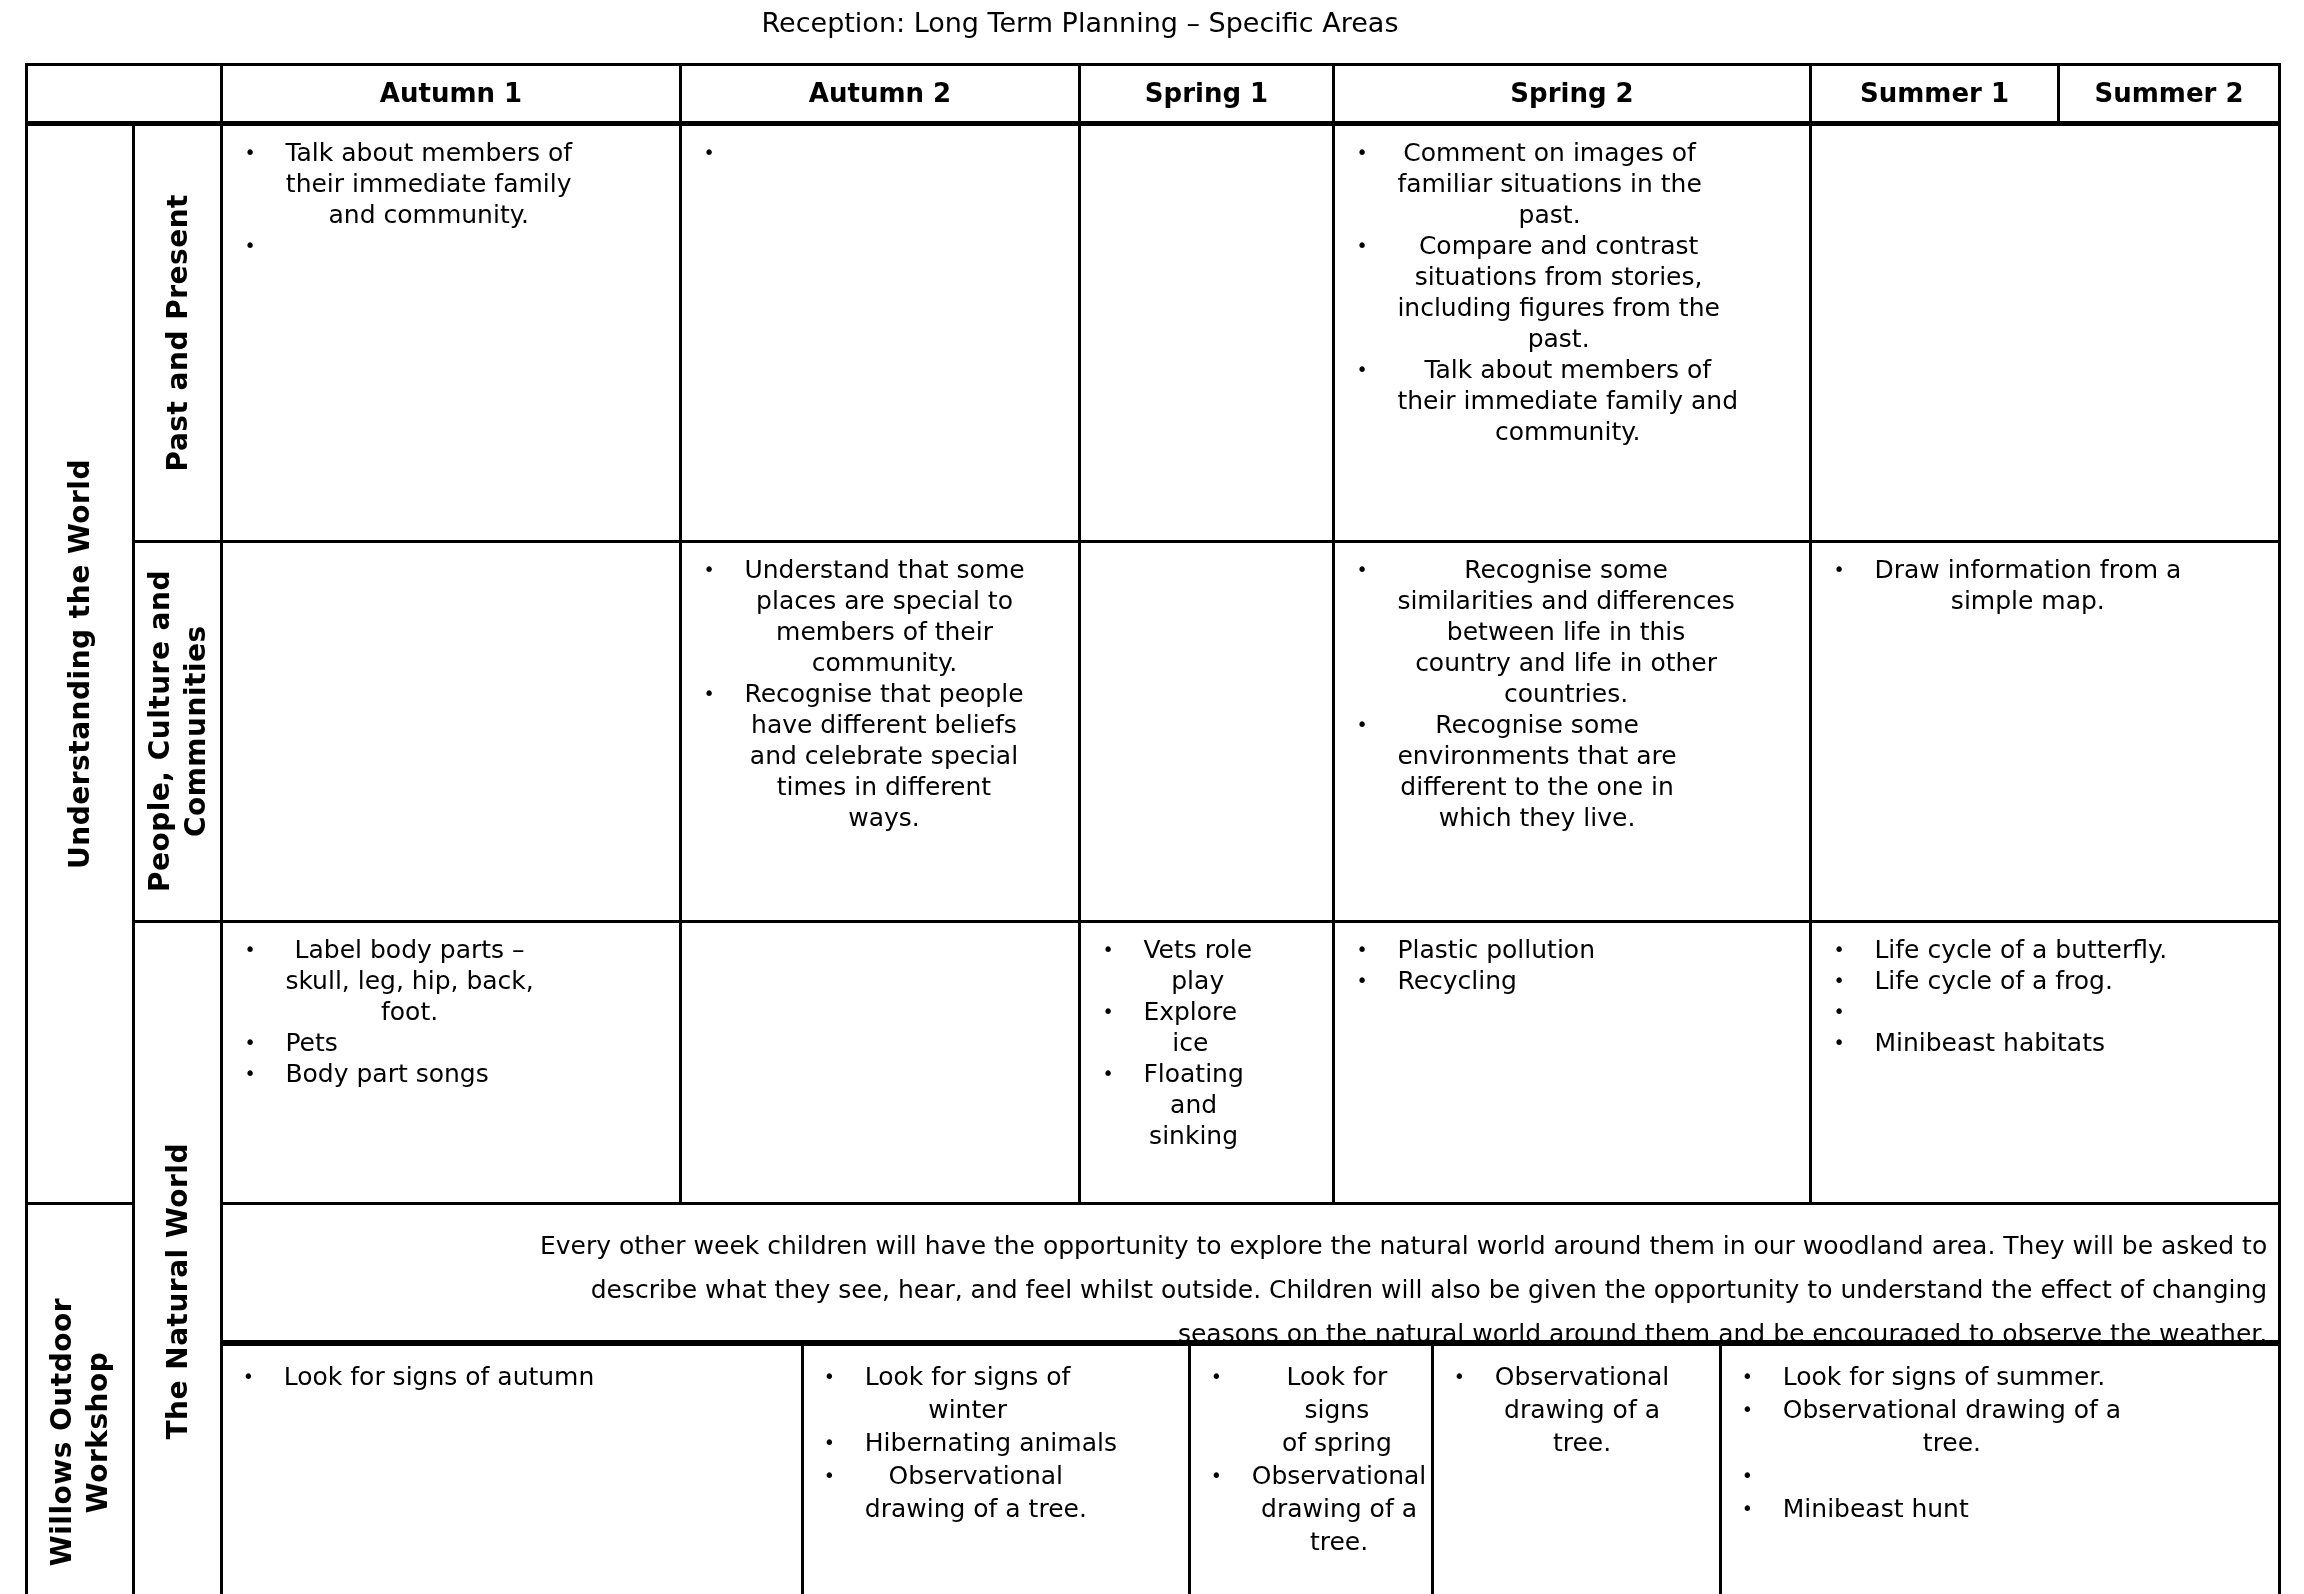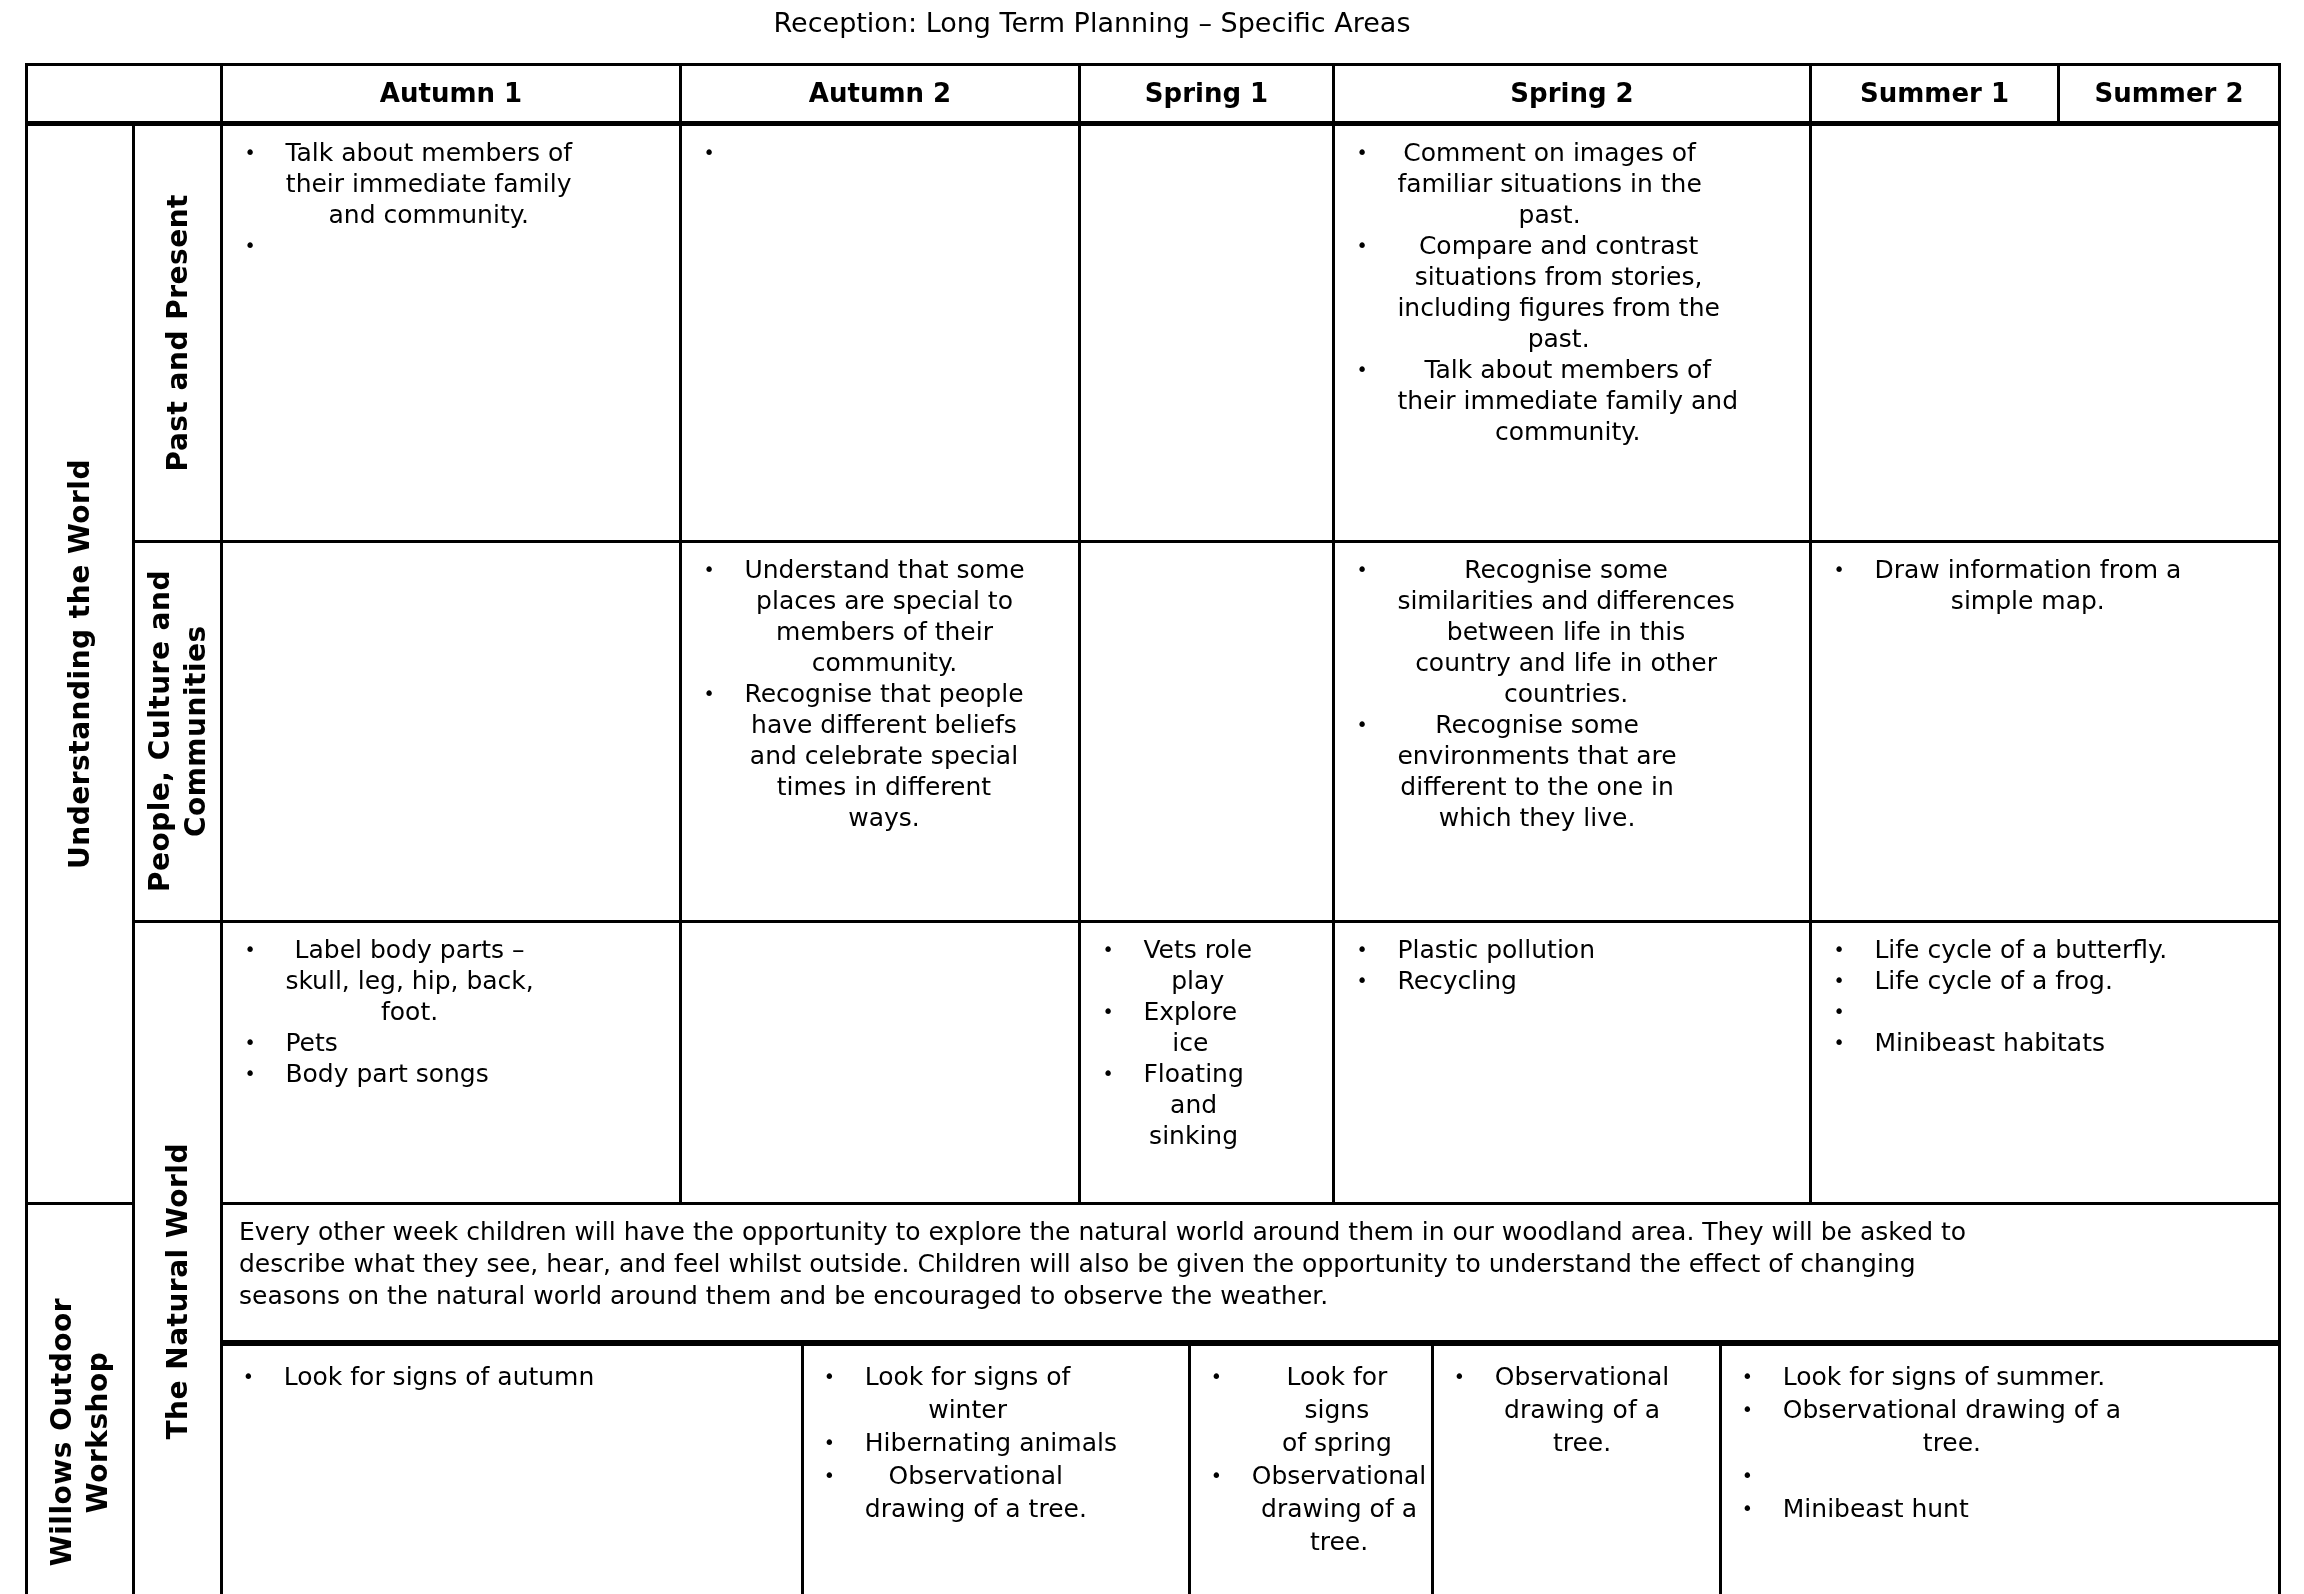--- a/index.html
+++ b/index.html
@@ -8,21 +8,21 @@
     width: 2304px;
     height: 1595px;
     overflow: hidden;
     background: #ffffff;
     font-family: "DejaVu Sans", "Liberation Sans", sans-serif;
     color: #000000;
   }
   .page-title {
     position: absolute;
     top: 5.4px;
-    left: 12px;
+    left: 0;
     width: 2160px;
     text-align: center;
     font-size: 27px;
     line-height: 36px;
   }
   .table {
     position: absolute;
     left: 25px;
     top: 63px;
     display: inline-grid;
@@ -69,22 +69,23 @@
   .b { display: flex; }
   .b .dot {
     flex: 0 0 41px;
     padding-left: 5.4px;
     font-size: 19px;
     line-height: inherit;
   }
   .b .t { white-space: pre-line; text-align: center; }
   .para-cell {
     border-bottom-width: 6.3px;
-    padding-top: 11px;
-    line-height: 32px;
+    padding-top: 19px;
+    line-height: 44px;
+    text-align: right;
   }
   .para-text { white-space: pre-line; }
   .subgrid {
     display: grid;
     grid-template-columns: 581px 387px 243px 288px 560px;
     padding: 0;
   }
   .scell {
     border-right: 3.6px solid #000;
     box-sizing: border-box;

